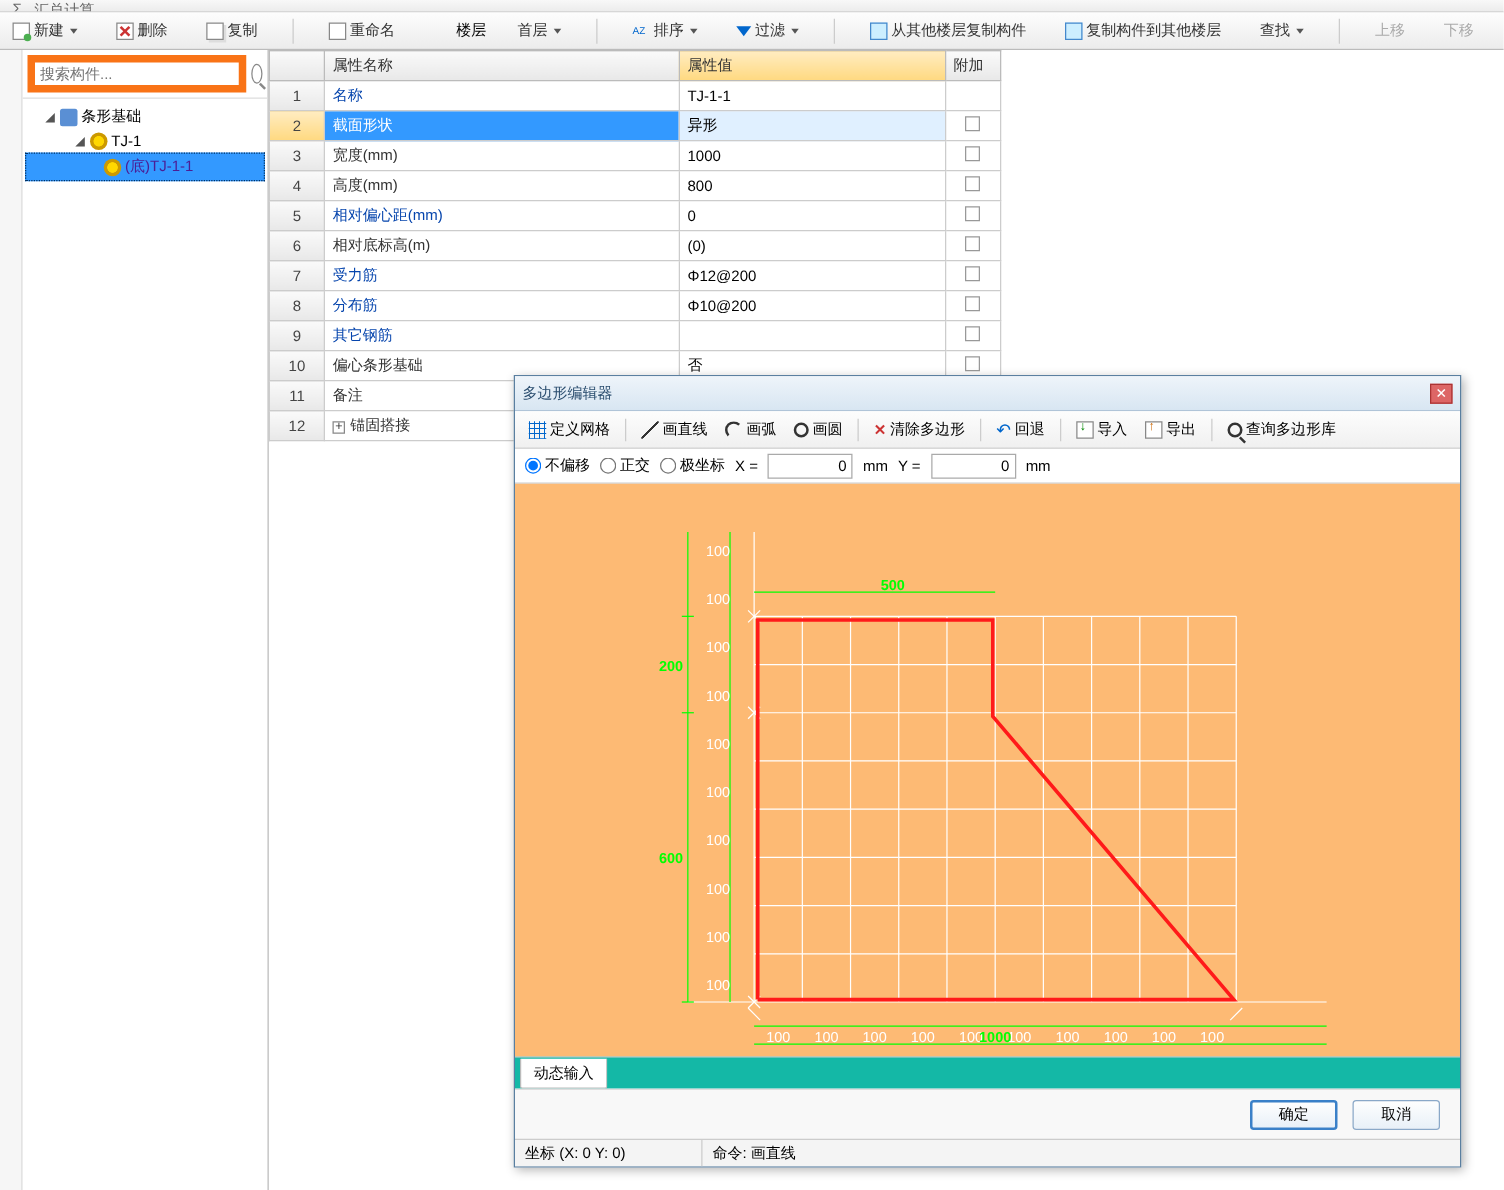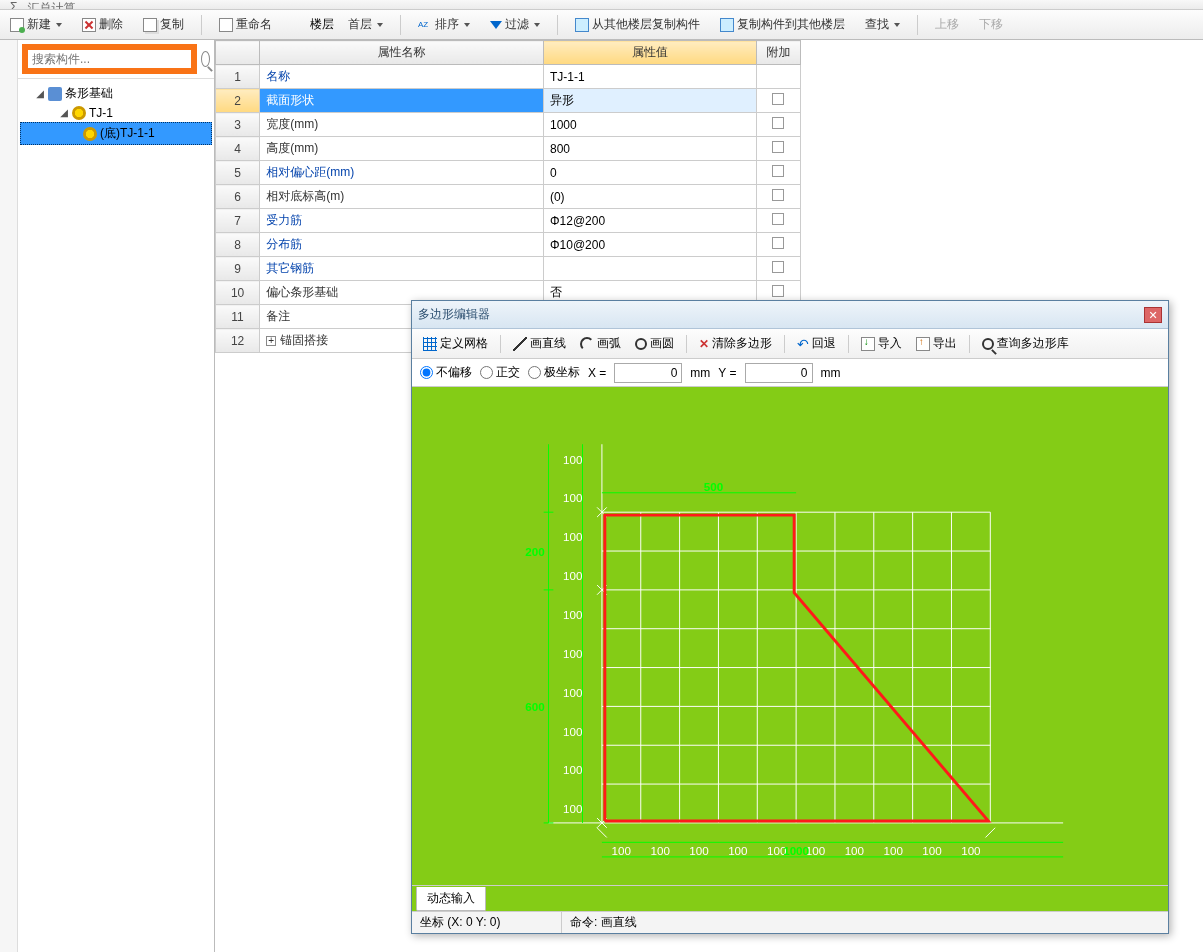--- a/index.html
+++ b/index.html
@@ -3,21 +3,21 @@
 <meta charset="utf-8">
 <style>
 * { box-sizing: border-box; margin: 0; padding: 0; font-family: "Microsoft YaHei", SimSun, sans-serif; font-size: 12px; }
 body { background: #fff; width: 1203px; height: 952px; overflow: hidden; position: relative; }
 
 
 .top-cut { height: 10px; background: linear-gradient(#f8f8f8, #ececec); border-bottom: 1px solid #ccc; display: flex; gap: 10px; padding-left: 10px; color: #666; font-size: 11px; overflow: hidden; }
 .top-cut span { white-space: nowrap; }
 
 
-.main-toolbar { height: 30px; background: linear-gradient(#fdfdfd, #ececec); border-bottom: 1px solid #bbb; display: flex; align-items: center; padding: 0 4px; gap: 8px; }
+.main-toolbar { height: 30px; background: linear-gradient(#fdfdfd, #ececec); border-bottom: 1px solid #bbb; display: flex; align-items: center; padding: 0 4px; gap: 19px; }
 .tb-btn { display: flex; align-items: center; gap: 3px; padding: 3px 6px; cursor: pointer; border-radius: 2px; color: #333; }
 .tb-sep { width: 1px; height: 20px; background: #ccc; margin: 0 3px; }
 .ico { width: 14px; height: 14px; display: inline-block; }
 .ico-new { background: #fff; border: 1px solid #888; position: relative; }
 .ico-new::after { content: ""; position: absolute; right: -2px; bottom: -2px; width: 6px; height: 6px; background: #4caf50; border-radius: 50%; }
 .ico-del { background: #fff; border: 1px solid #888; position: relative; }
 .ico-del::before, .ico-del::after { content: ""; position: absolute; top: 5px; left: 1px; width: 10px; height: 2px; background: #c33; transform: rotate(45deg); }
 .ico-del::after { transform: rotate(-45deg); }
 .ico-copy { background: #fff; border: 1px solid #888; box-shadow: 2px 2px 0 #ddd; }
 .ico-rename { background: #fff; border: 1px solid #888; }
@@ -38,32 +38,32 @@
 
 .tree { flex: 1; padding: 4px 2px; overflow: auto; }
 .tree-item { display: flex; align-items: center; padding: 2px 0; cursor: pointer; white-space: nowrap; }
 .tree-item .tgl { width: 12px; height: 12px; margin-right: 2px; font-size: 10px; color: #555; text-align: center; }
 .tree-item .tico { width: 14px; height: 14px; margin-right: 3px; }
 .tico-wrench { background: #5a8fd4; border-radius: 2px; }
 .tico-gear { background: radial-gradient(circle, #ffd700 40%, #cc9900 45%); border-radius: 50%; }
 .tree-l1 { padding-left: 14px; }
 .tree-l2 { padding-left: 38px; }
 .tree-l3 { padding-left: 62px; }
-.tree-sel { background: #3399ff; color: #000000; border: 1px dotted #003366; }
+.tree-sel { background: #3399ff; color: #4c1d95; border: 1px dotted #003366; }
 
 
 .right-content { flex: 1; display: flex; flex-direction: column; position: relative; }
 
 
 .tab-bar { height: 22px; background: #f4f4f4; border-bottom: 1px solid #bbb; display: flex; align-items: flex-end; padding-left: 2px; }
 .tab { background: #fff; border: 1px solid #bbb; border-bottom: none; padding: 3px 12px; font-size: 12px; cursor: pointer; border-radius: 3px 3px 0 0; }
 
 
 .prop-table { border-collapse: collapse; width: 586px; }
-.prop-table th { background: linear-gradient(#fafafa, #e8e8e8); border: 1px solid #bbb; padding: 3px 6px; font-weight: normal; text-align: center; color: #333; }
+.prop-table th { background: linear-gradient(#fafafa, #e8e8e8); border: 1px solid #bbb; padding: 3px 6px; font-weight: normal; text-align: left; color: #333; }
 .prop-table th.val-head { background: linear-gradient(#ffecc0, #ffd980); }
 .prop-table td { border: 1px solid #ccc; padding: 3px 6px; height: 20px; }
 .row-num { background: linear-gradient(#fafafa, #e8e8e8); text-align: center; width: 28px; color: #444; }
 .prop-name { width: 180px; color: #0645ad; }
 .prop-name.mono { color: #333; }
 .prop-val { width: 135px; }
 .prop-extra { width: 28px; text-align: center; }
 .prop-extra .chk { width: 12px; height: 12px; border: 1px solid #999; display: inline-block; background: #fff; }
 .row-sel td.row-num { background: linear-gradient(#ffecc0, #ffd980); }
 .row-sel td.prop-name { background: #3399ff; color: #fff; }
@@ -90,25 +90,25 @@
 .ico-export { width: 14px; height: 14px; background: #fff; border: 1px solid #888; position: relative; }
 .ico-export::after { content: "↑"; position: absolute; top: -2px; left: 2px; color: #c60; font-size: 10px; }
 .ico-search { width: 12px; height: 12px; border: 2px solid #333; border-radius: 50%; position: relative; }
 .ico-search::after { content: ""; position: absolute; bottom: -5px; right: -5px; width: 6px; height: 2px; background: #333; transform: rotate(45deg); }
 
 .dlg-coord { height: 28px; border-bottom: 1px solid #ccc; display: flex; align-items: center; padding: 0 8px; gap: 8px; }
 .dlg-coord input[type=text] { width: 68px; border: 1px solid #aaa; padding: 2px 4px; text-align: right; }
 .radio-lbl { display: flex; align-items: center; gap: 3px; cursor: pointer; }
 
 
-.canvas-wrap { flex: 1; background: #84cc16; position: relative; overflow: hidden; padding-left: 20px; }
+.canvas-wrap { flex: 1; background: #fdba74; position: relative; overflow: hidden; padding-left: 20px; }
 .canvas-svg { width: 100%; height: 100%; }
 
 
-.dlg-bottom-tab { height: 26px; border-top: 1px solid #ccc; display: flex; align-items: flex-end; padding: 0 4px; background: #84cc16; }
+.dlg-bottom-tab { height: 26px; border-top: 1px solid #ccc; display: flex; align-items: flex-end; padding: 0 4px; background: #14b8a6; }
 .dlg-bottom-tab .btab { border: 1px solid #bbb; background: #fff; padding: 3px 10px; cursor: pointer; border-radius: 0 0 2px 2px; border-top: none; }
 .dlg-buttons { height: 40px; display: flex; align-items: center; justify-content: flex-end; gap: 12px; padding: 0 16px; border-top: 1px solid #ddd; background: #f8f8f8; }
 .dlg-buttons button { width: 70px; height: 24px; border: 1px solid #8aa8c8; background: linear-gradient(#fefefe, #e8f0f8); border-radius: 3px; cursor: pointer; }
 .dlg-buttons button.primary { border: 2px solid #3a80c8; }
 
 .dlg-status { height: 22px; border-top: 1px solid #ccc; display: flex; align-items: center; background: #f4f4f4; }
 .dlg-status > div { padding: 0 8px; border-right: 1px solid #ccc; height: 100%; display: flex; align-items: center; }
 .dlg-status > div:first-child { width: 150px; }
 .dlg-status > div:nth-child(2) { width: 140px; }
 .dlg-status > div:last-child { border-right: none; flex: 1; }
@@ -454,18 +454,22 @@
         <text x="555" y="463">100</text>
       </g>
       <text x="375" y="463" fill="#00ff00" font-size="13" font-weight="bold" text-anchor="middle">1000</text>
     </svg>
   </div>
 
   <div class="dlg-bottom-tab">
     <div class="btab">动态输入</div>
   </div>
 
+  <div class="dlg-buttons">
+    <button class="primary">确定</button>
+    <button>取消</button>
+  </div>
 
   <div class="dlg-status">
     <div>坐标 (X: 0 Y: 0)</div>
     <div>命令: 画直线</div>
   </div>
 </div>
 
 </body></html>

